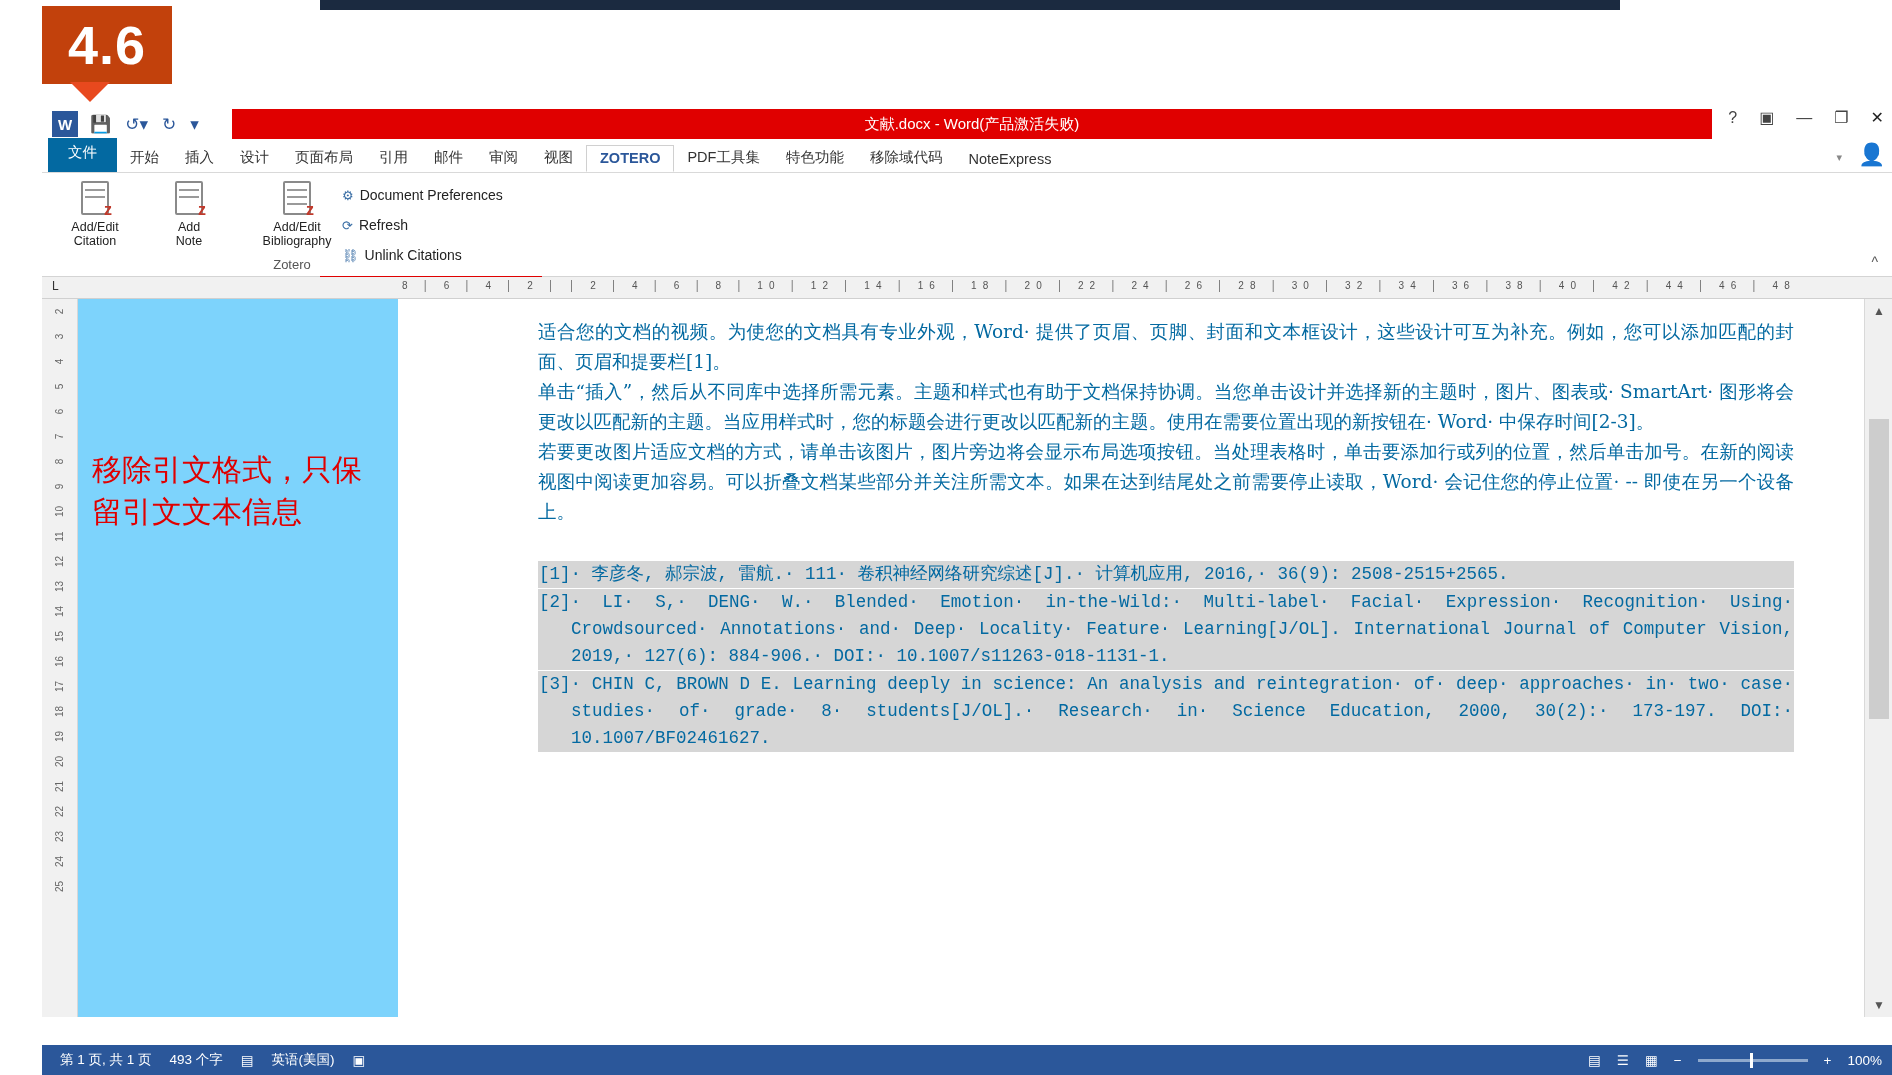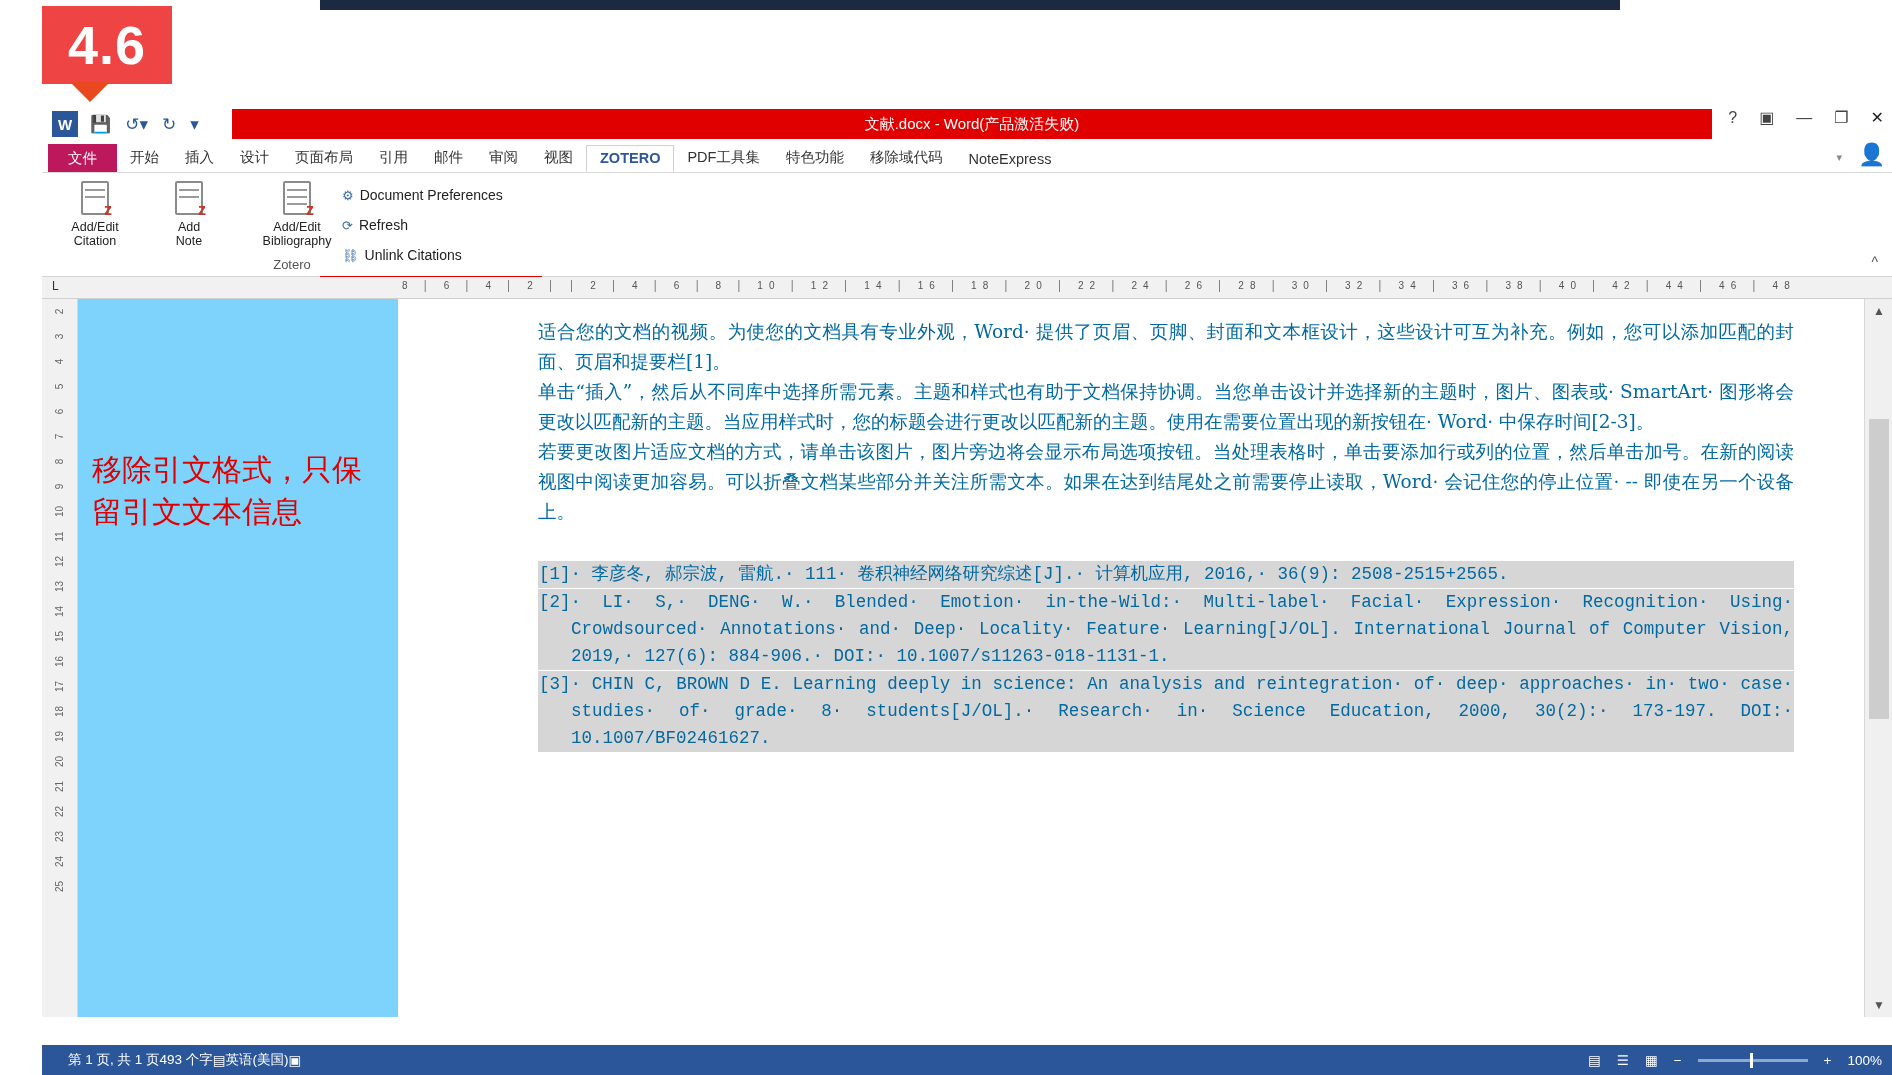--- a/index.html
+++ b/index.html
@@ -12,21 +12,21 @@
   }
 
   
   .slide-header {
     position: absolute; left: 0; top: 0; width: 1892px; height: 105px;
     background: #ffffff;
   }
   .badge {
     position: absolute; left: 42px; top: 6px;
     width: 130px; height: 78px;
-    background: #ef4444;
+    background: #c2410c;
     color: #ffffff;
     font-size: 54px; font-weight: bold;
     display: flex; align-items: center; justify-content: center;
     letter-spacing: 1px;
   }
   .badge:after {
     content: "";
     position: absolute; left: 28px; bottom: -18px;
     border-left: 20px solid transparent;
     border-right: 20px solid transparent;
@@ -76,21 +76,21 @@
   
   .ribbon-tabs {
     position: relative; height: 30px; background: #ffffff;
     display: flex; align-items: flex-end; padding-left: 6px;
     border-bottom: 1px solid #d9d9d9;
   }
   .rtab {
     font-size: 14.5px; color: #333; padding: 4px 13px 5px 13px;
     white-space: nowrap;
   }
-  .rtab.file { background: #be185d; color: #ffffff; padding: 5px 20px 4px 20px; font-family: Liberation Mono, monospace; }
+  .rtab.file { background: #0369a1; color: #ffffff; padding: 5px 20px 10px 20px; font-family: Liberation Mono, monospace; }
   .rtab.active { color: #2B579A; font-weight: bold; border: 1px solid #d0d0d0;
     border-bottom: 1px solid #fff; background: #fff; }
   .tab-right {
     position: absolute; right: 8px; bottom: 2px; display: flex; gap: 16px;
     align-items: center;
   }
   .person-ico {
     width: 26px; height: 26px; color: #666; font-size: 22px; line-height: 22px;
   }
 
@@ -222,21 +222,21 @@
   }
   .watermark .w1 { font-size: 29px; }
   .watermark .w2 { font-size: 17px; margin-top: 6px; }
 
   
   .statusbar {
     position: absolute; left: 0; bottom: 0; width: 100%; height: 30px;
     background: #2B579A; color: #ffffff;
     display: flex; align-items: center; font-size: 13.5px;
   }
-  .statusbar .left { display: flex; align-items: center; padding-left: 26px; }
+  .statusbar .left { display: flex; align-items: center; gap: 18px; padding-left: 18px; }
   .statusbar .right {
     position: absolute; right: 10px; display: flex; align-items: center; gap: 16px;
   }
   .zoom-track {
     position: relative; width: 110px; height: 3px; background: #8fa9cd;
   }
   .zoom-knob {
     position: absolute; left: 52px; top: -6px; width: 3px; height: 15px;
     background: #ffffff;
   }

